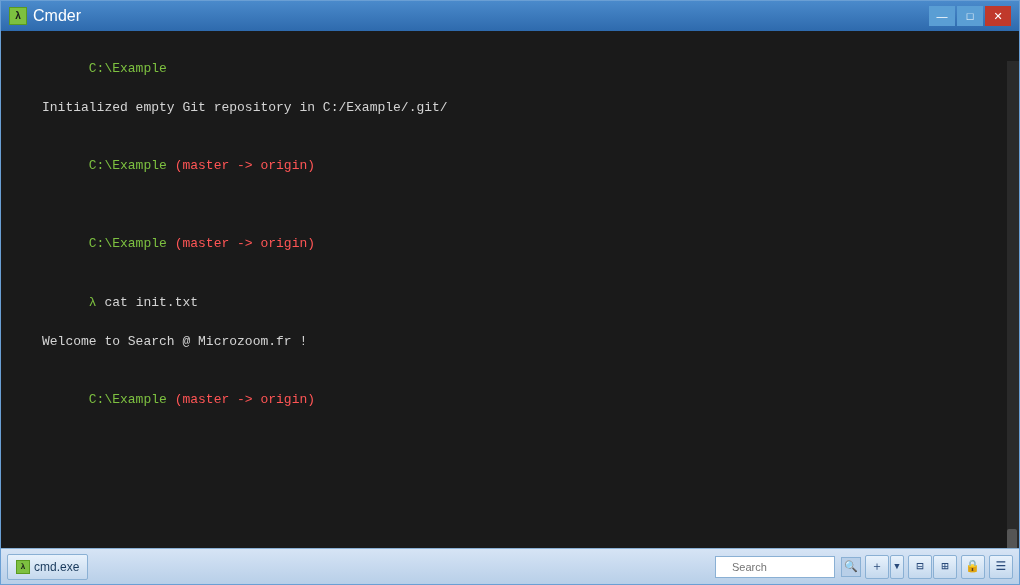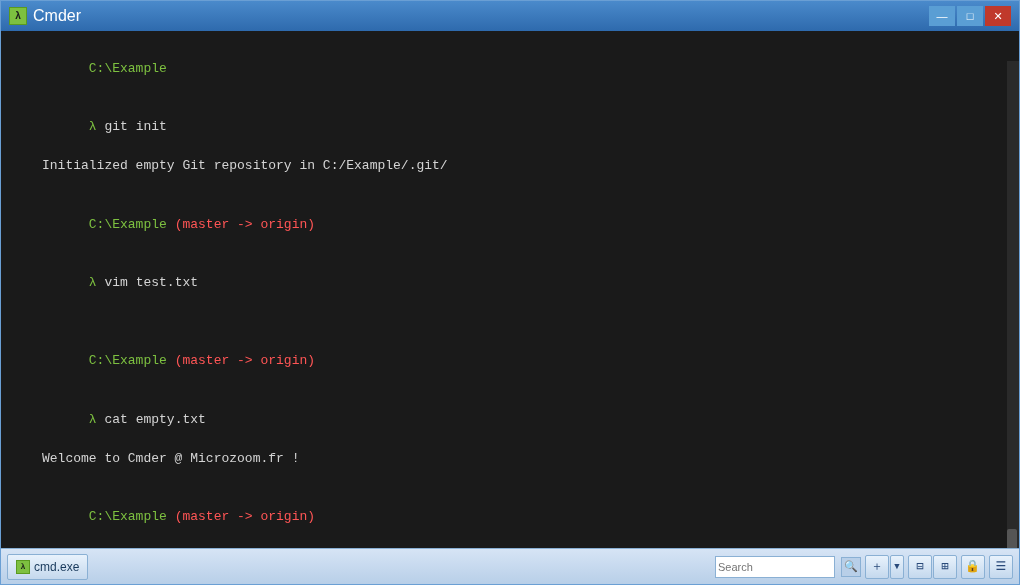--- a/index.html
+++ b/index.html
@@ -133,21 +133,21 @@
     }
 
     .bottom-spacer { flex: 1; }
 
     .search-box {
       background: white;
       border: 1px solid #8ab0d4;
       height: 22px;
       display: flex;
       align-items: center;
-      padding: 0 2px;
+      padding: 0 16px;
       width: 120px;
     }
 
     .search-input {
       border: none;
       outline: none;
       font-size: 11px;
       font-family: 'Segoe UI', Arial, sans-serif;
       color: #888;
       width: 90px;
@@ -221,42 +221,36 @@
       <button class="tb-btn tb-btn-close">✕</button>
     </div>
   </div>
 
   <div class="terminal" style="position:relative;padding-left:41px;">
 
     <span class="line">
       <span class="c-green">C:\Example</span>
     </span>
 
-    <span class="line">
-      <span class="c-green">λ</span><span class="c-white"> git init</span>
-    </span>
 
     <span class="line c-white">Initialized empty Git repository in C:/Example/.git/</span>
     <span class="line">&nbsp;</span>
 
     <span class="line">
       <span class="c-green">C:\Example</span><span class="c-red-bright"> (master -&gt; origin)</span>
     </span>
-    <span class="line">
-      <span class="c-green">λ</span><span class="c-white"> vim test.txt</span>
-    </span>
     <span class="line">&nbsp;</span>
 
     <span class="line">
       <span class="c-green">C:\Example</span><span class="c-red-bright"> (master -&gt; origin)</span>
     </span>
     <span class="line">
-      <span class="c-green">λ</span><span class="c-white"> cat empty.txt</span>
-    </span>
-    <span class="line c-white">Welcome to Cmder @ Microzoom.fr !</span>
+      <span class="c-green">λ</span><span class="c-white"> cat init.txt</span>
+    </span>
+    <span class="line c-white">Welcome to Search @ Microzoom.fr !</span>
     <span class="line">&nbsp;</span>
 
     <span class="line">
       <span class="c-green">C:\Example</span><span class="c-red-bright"> (master -&gt; origin)</span>
     </span>
     <span class="line">
       
     </span>
 
     <div class="scrollbar">

